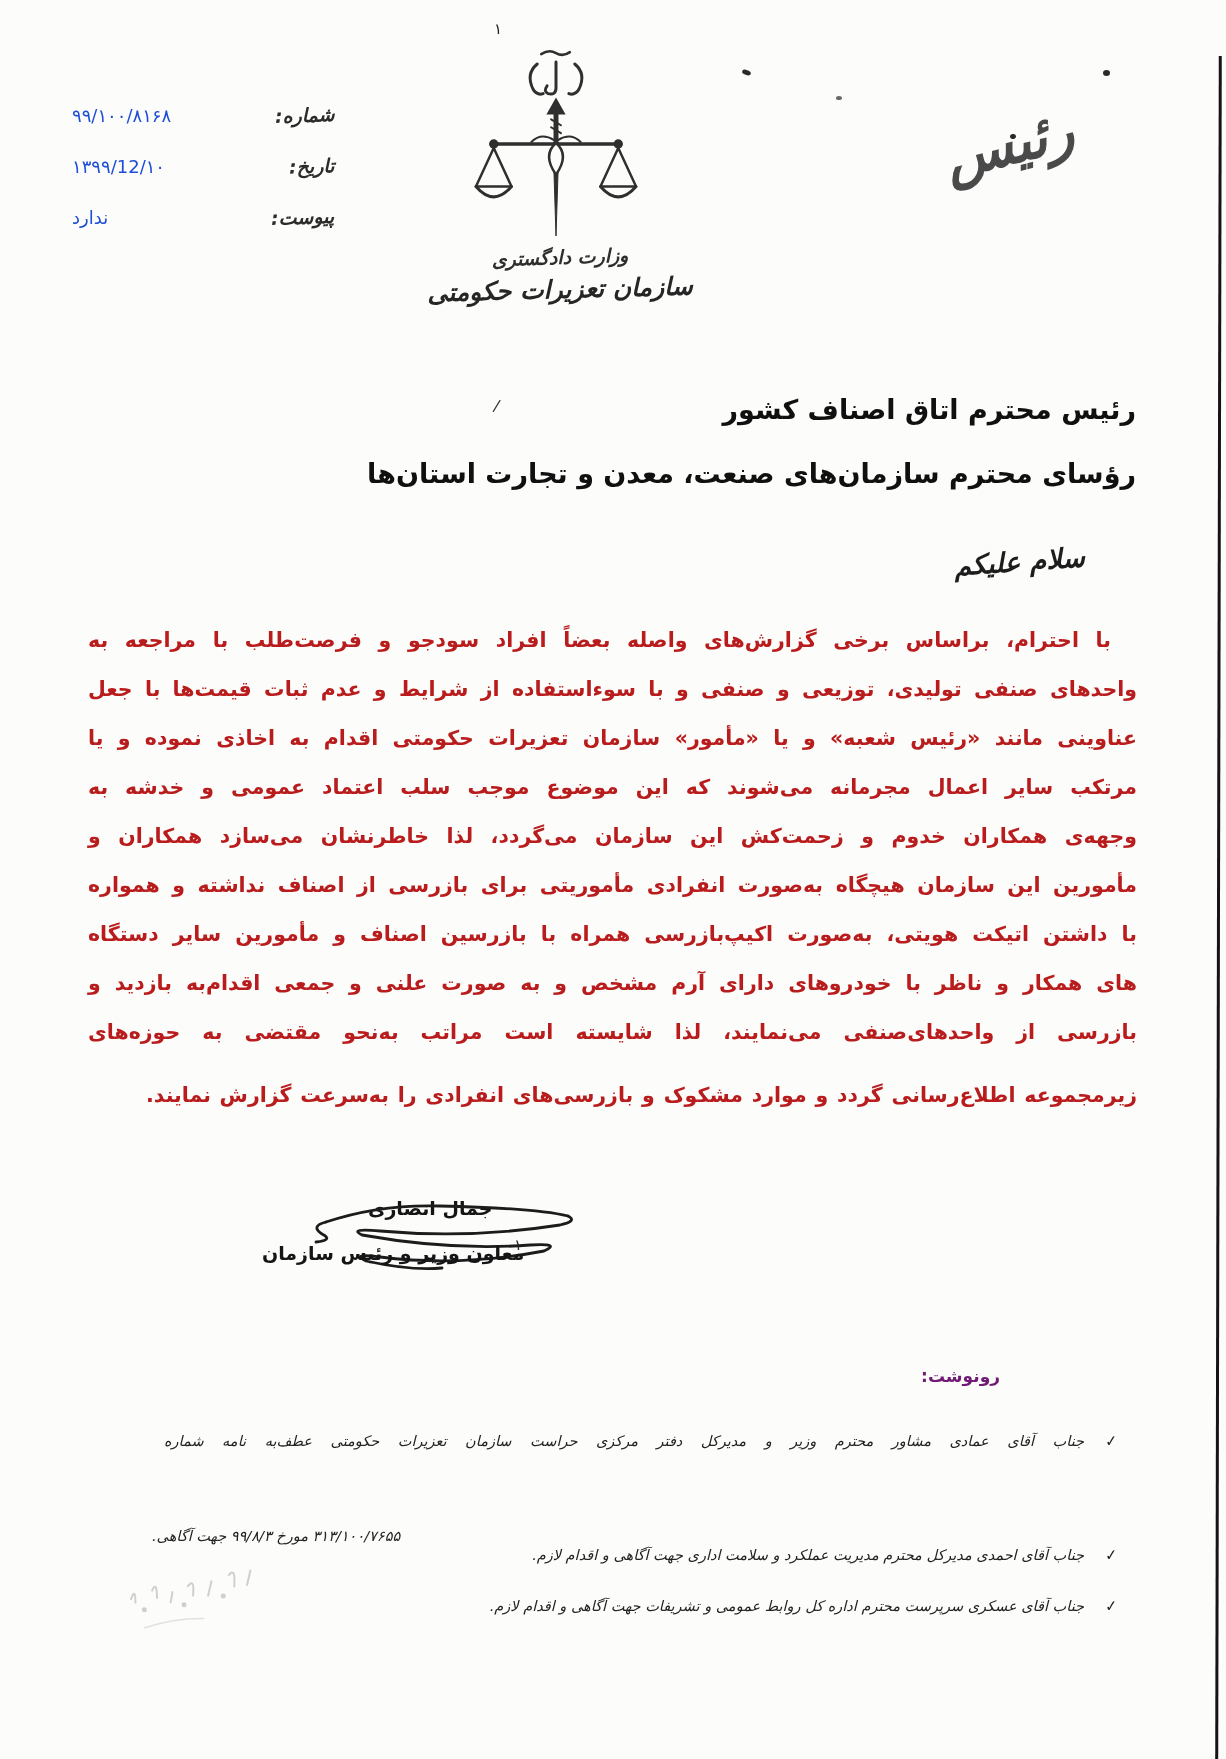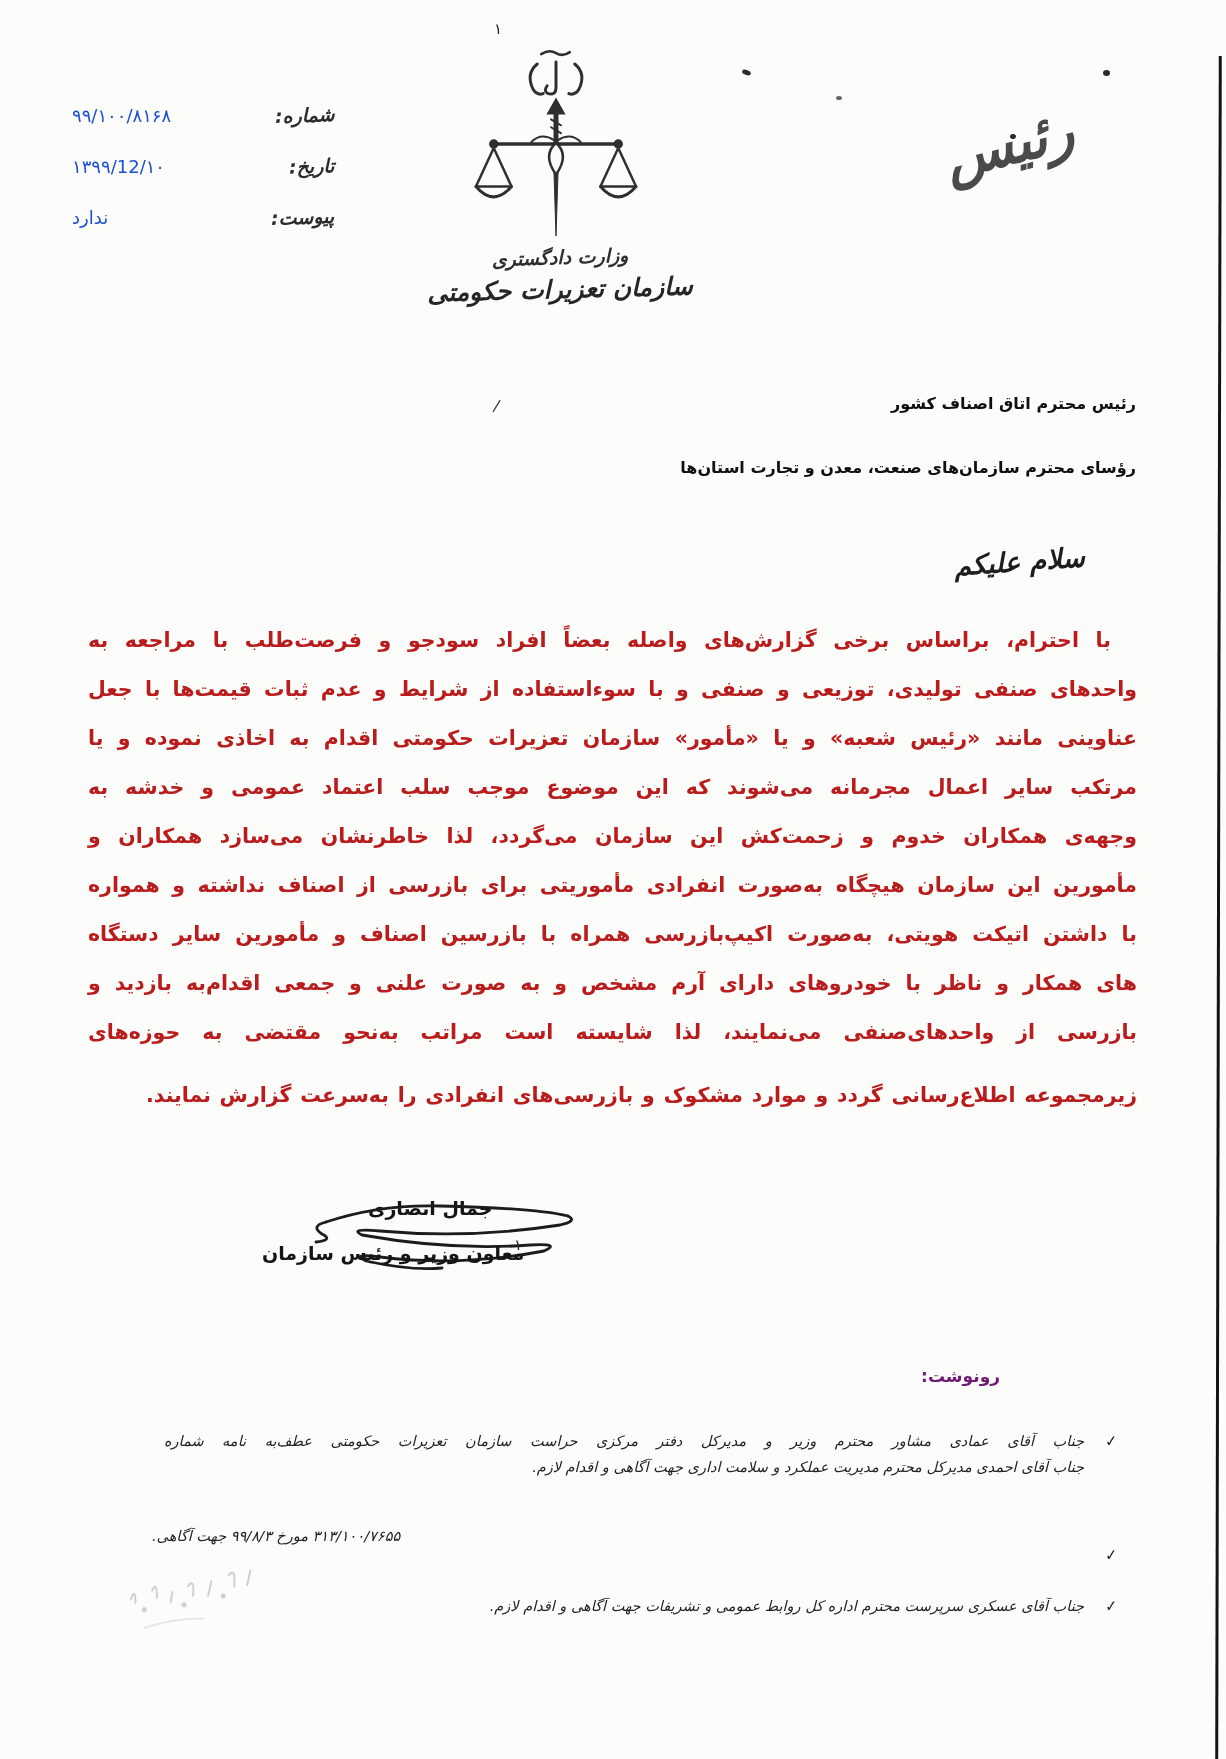--- a/index.html
+++ b/index.html
@@ -20,21 +20,21 @@
   .meta-value{font-size:18px;letter-spacing:1px;color:#1d4ed8;}
   
   .letterhead-text{left:395px;top:246px;width:330px;text-align:center;}
   .ministry{font-size:19px;font-style:italic;font-weight:600;color:#2e2e2e;transform:rotate(-2deg);}
   .organization{font-size:25px;font-style:italic;font-weight:700;color:#262626;margin-top:7px;transform:rotate(-1.5deg);}
   .chief-script{
     right:152px;top:112px;font-size:56px;font-weight:700;font-style:italic;
     color:#4a4a4a;transform:rotate(-14deg);letter-spacing:2px;
   }
   
-  .recipient{right:90px;font-size:16px;font-weight:700;color:#101010;}
+  .recipient{right:90px;font-size:27px;font-weight:700;color:#101010;}
   .slash-mark{left:494px;top:396px;font-size:16px;color:#333;transform:rotate(14deg);}
   
   .salutation{
     right:141px;top:546px;font-size:27px;font-weight:600;font-style:italic;
     color:#1d1d1d;transform:rotate(-4deg);letter-spacing:1px;
   }
   
   .body-text{right:89px;left:88px;top:616px;}
   .body-line{
     height:49px;line-height:49px;font-size:20.5px;font-weight:600;color:#b91c1c;
@@ -151,21 +151,21 @@
 
   <div class="abs tick" style="left:514px;top:1236px;">۱</div>
 
   <div class="abs cc-label">رونوشت:</div>
 
   <div class="abs cc-check" style="right:108px;top:1432px;">✓</div>
   <div class="abs cc-line cc-just" style="right:142px;top:1430px;width:920px;">جناب آقای عمادی مشاور محترم وزیر و مدیرکل دفتر مرکزی حراست سازمان تعزیرات حکومتی عطف‌به نامه شماره</div>
   <div class="abs cc-line" style="left:152px;top:1478px;margin-top:47px;">۳۱۳/۱۰۰/۷۶۵۵ مورخ ۹۹/۸/۳ جهت آگاهی.</div>
 
   <div class="abs cc-check" style="right:108px;top:1546px;">✓</div>
-  <div class="abs cc-line" style="right:142px;top:1456px;text-align:right;">جناب آقای احمدی مدیرکل محترم مدیریت عملکرد و سلامت اداری جهت آگاهی و اقدام لازم.</div>
+  <div class="abs cc-line" style="right:142px;top:1544px;text-align:right;">جناب آقای احمدی مدیرکل محترم مدیریت عملکرد و سلامت اداری جهت آگاهی و اقدام لازم.</div>
 
   <div class="abs cc-check" style="right:108px;top:1597px;">✓</div>
   <div class="abs cc-line" style="right:142px;top:1595px;">جناب آقای عسکری سرپرست محترم اداره کل روابط عمومی و تشریفات جهت آگاهی و اقدام لازم.</div>
 
   <svg class="abs" style="left:112px;top:1548px;transform:rotate(-7deg);opacity:.26;" width="190" height="110" viewBox="0 0 190 110" fill="none" stroke="#55554a" stroke-width="2" stroke-linecap="round">
     <path d="M20,42 Q26,30 24,46"></path>
     <path d="M42,36 Q48,26 46,44"></path>
     <path d="M62,40 L59,50"></path>
     <path d="M78,36 Q86,28 82,46"></path>
     <path d="M102,34 L97,48"></path>

